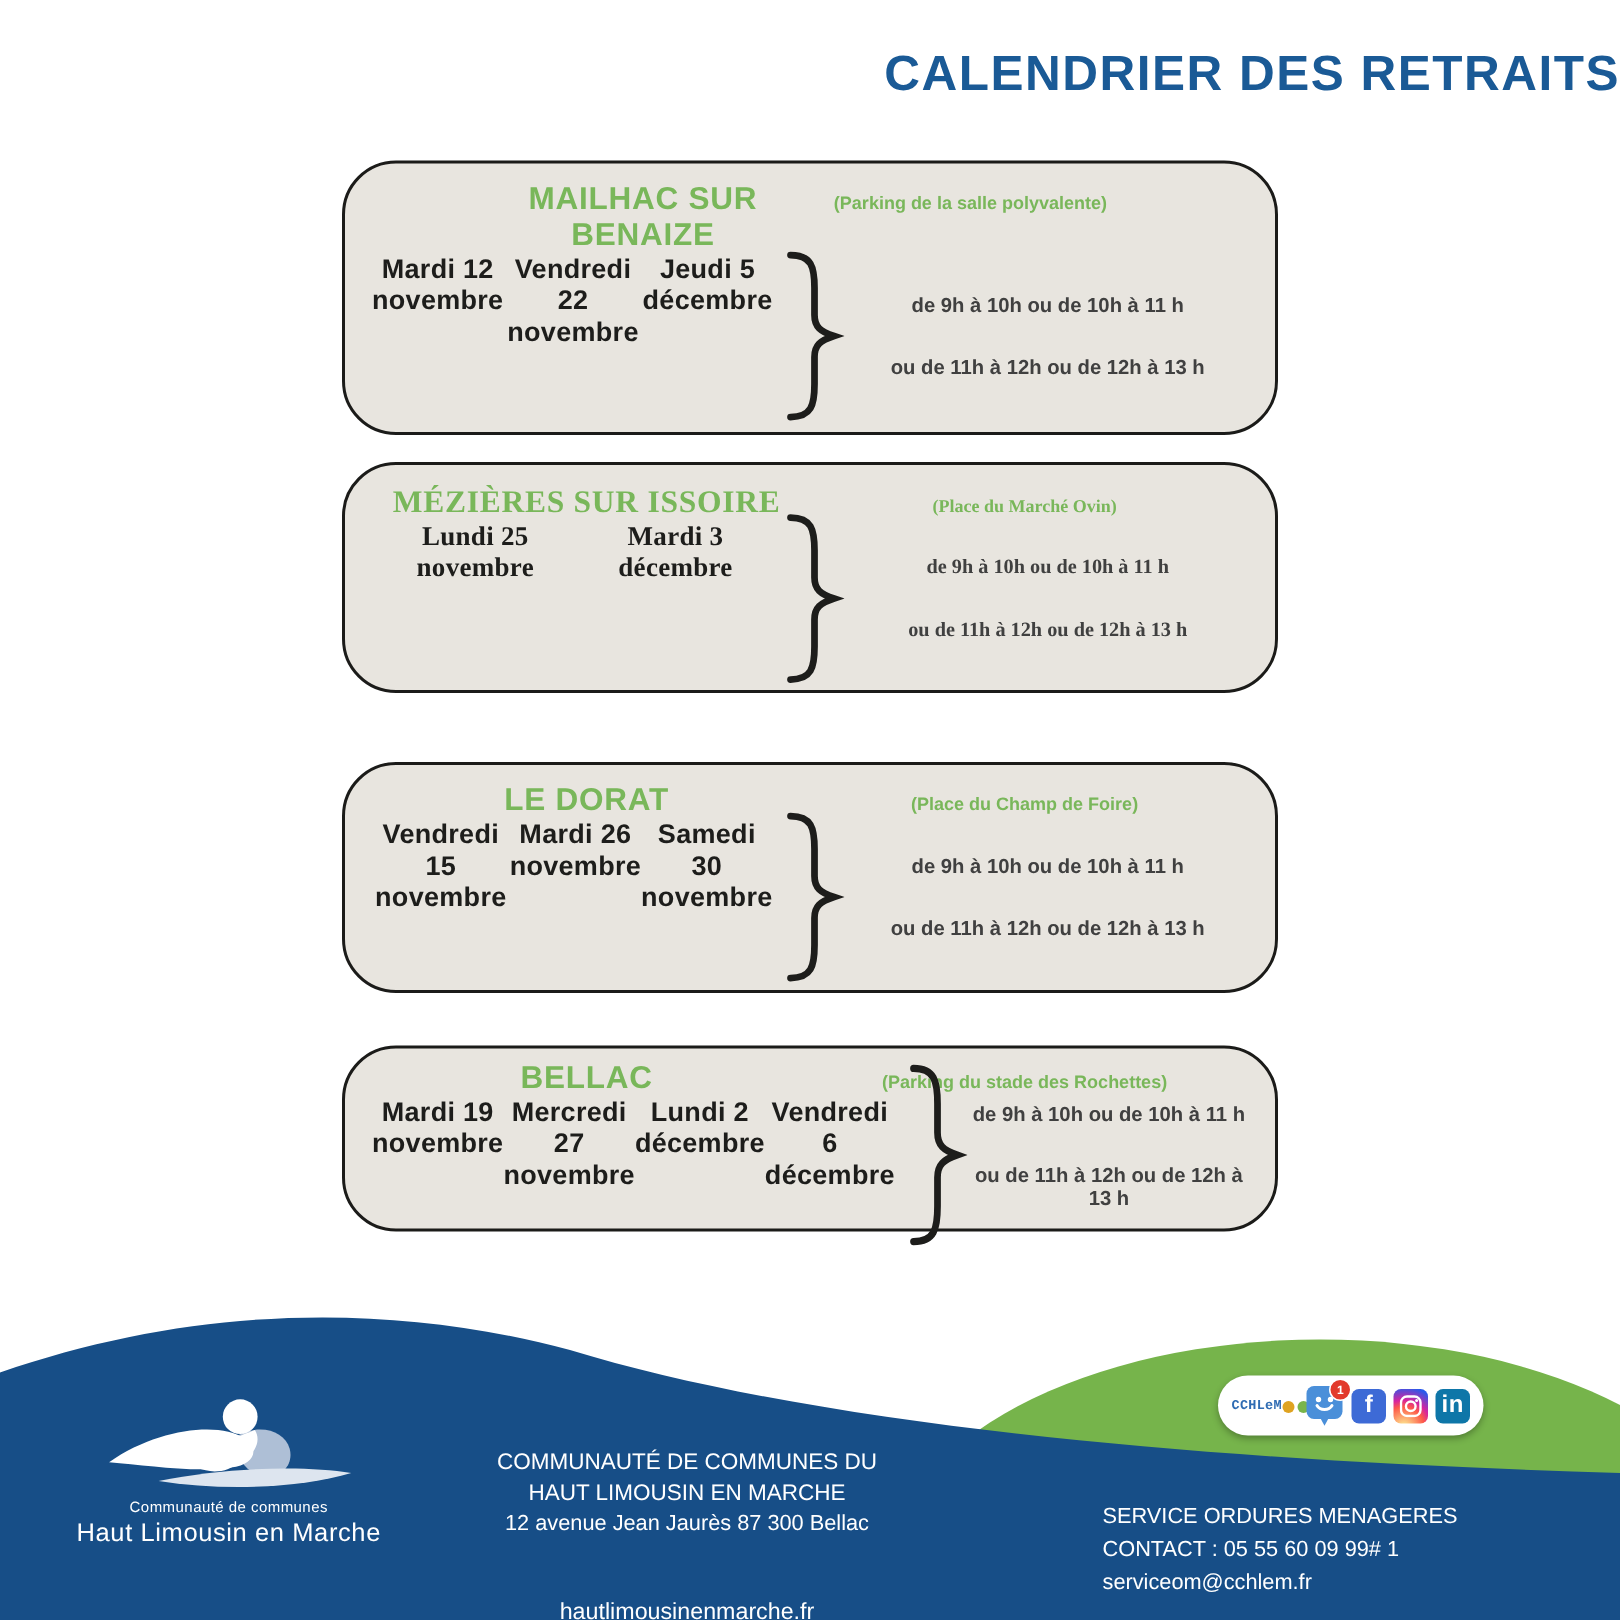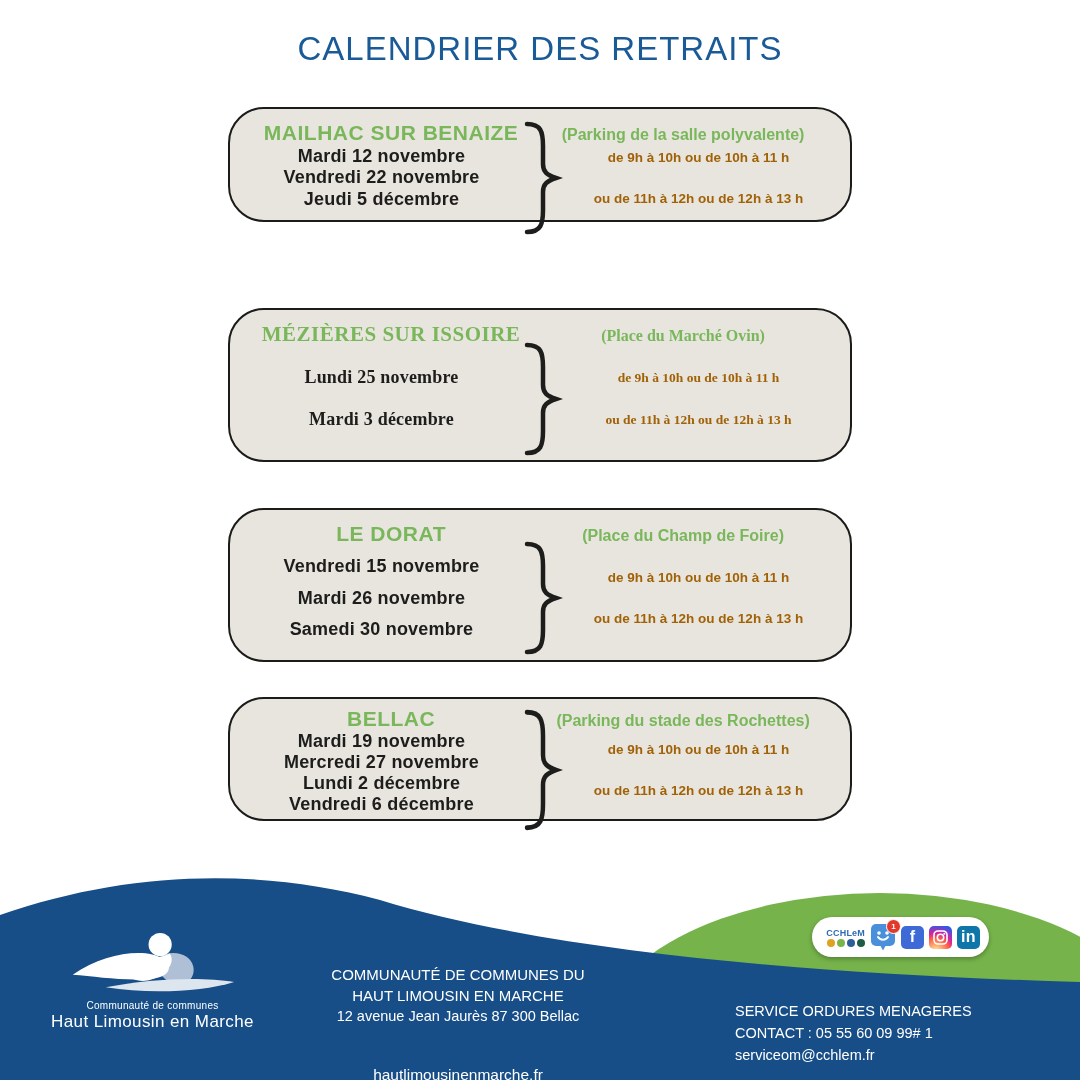--- a/index.html
+++ b/index.html
@@ -1,40 +1,40 @@
 <!DOCTYPE html>
 <html><head>
 <meta charset="utf-8">
 <style>
   html,body{margin:0;padding:0;background:#fff;}
   .page{position:relative;width:1080px;height:1080px;background:#fff;overflow:hidden;
         font-family:"Liberation Sans",sans-serif;}
 
-  .page-title{position:absolute;top:30px;left:0;width:100%;margin:0;text-align:center;
-        font-size:33px;font-weight:400;letter-spacing:1px;color:#1a5a96;}
+  .page-title{position:absolute;top:30px;left:0;width:100%;margin:0;text-align:right;
+        font-size:33px;font-weight:700;letter-spacing:1px;color:#1a5a96;}
 
   
   .card{position:absolute;left:228px;width:624px;background:#e8e5df;border:2.5px solid #1b1b19;
         border-radius:36px;box-sizing:border-box;display:flex;flex-direction:column;
         padding:12px 18px 10px;}
-  .card-1{top:107px;height:115px;}
+  .card-1{top:107px;height:183px;align-items:center;}
   .card-2{top:308px;height:154px;font-family:Liberation Serif, serif;}
   .card-3{top:508px;height:154px;}
   .card-4{top:697px;height:124px;padding-top:8px;}
 
   .card-header{display:flex;align-items:baseline;}
   .town{width:49%;text-align:center;font-size:21px;font-weight:700;color:#79b75a;letter-spacing:.5px;}
-  .loc{width:51%;text-align:center;font-size:16px;font-weight:700;color:#79b75a;}
+  .loc{width:51%;text-align:center;font-size:12px;font-weight:700;color:#79b75a;}
 
   .card-body{flex:1;display:flex;align-items:stretch;min-height:0;}
-  .dates{flex:1;display:flex;flex-direction:column;justify-content:space-evenly;
+  .dates{flex:1;display:flex;flex-direction:row;justify-content:space-evenly;
         text-align:center;font-size:18px;font-weight:700;color:#1d1d1b;letter-spacing:.2px;}
   .brace-wrap{width:50px;display:flex;align-items:center;justify-content:center;}
   .times{flex:1;display:flex;flex-direction:column;justify-content:center;gap:26px;
-        text-align:center;font-size:13.5px;font-weight:700;color:#a16207;}
+        text-align:center;font-size:13.5px;font-weight:700;color:#404040;}
 
   
   .footer{position:absolute;left:0;top:860px;width:1080px;height:220px;}
   .waves{position:absolute;left:0;top:0;}
 
   .logo{position:absolute;left:35px;top:72px;width:235px;text-align:center;color:#fff;}
   .logo svg{display:block;margin:0 auto;}
   .logo-small{font-size:10px;letter-spacing:.3px;margin-top:2px;}
   .logo-large{font-size:17px;letter-spacing:.4px;margin-top:1px;font-weight:400;}
 
@@ -43,21 +43,21 @@
   .org .small{font-size:14.5px;}
   .org .site{font-size:15.5px;line-height:23px;margin-top:36px;}
 
   .service{position:absolute;left:735px;top:140px;width:300px;text-align:left;color:#fff;}
   .service div{font-size:14.5px;line-height:22px;}
 
   
   .social-pill{position:absolute;left:812px;top:57px;height:40px;background:#fff;border-radius:20px;
         display:flex;align-items:center;padding:0 9px;gap:5px;box-sizing:border-box;
         box-shadow:0 2px 5px rgba(0,0,0,.3);}
-  .cchlem{display:flex;flex-direction:column;align-items:flex-end;width:44px;}
+  .cchlem{display:flex;flex-direction:row;align-items:center;width:44px;font-family:Liberation Mono, monospace;}
   .cchlem-label{font-size:9px;font-weight:700;color:#2f6cb3;letter-spacing:.2px;}
   .dots{display:flex;gap:2px;margin-top:1px;}
   .dot{width:8px;height:8px;border-radius:50%;}
   .app-icon{position:relative;width:26px;height:28px;}
   .badge{position:absolute;top:-4px;right:-5px;width:13px;height:13px;background:#e2392b;
         border:1.5px solid #fff;border-radius:50%;color:#fff;font-size:8px;font-weight:700;
         display:flex;align-items:center;justify-content:center;}
   .icon-sq{width:23px;height:23px;border-radius:5px;display:flex;align-items:center;
         justify-content:center;color:#fff;font-weight:700;}
   .fb{background:#3d6ad6;font-size:16px;}

